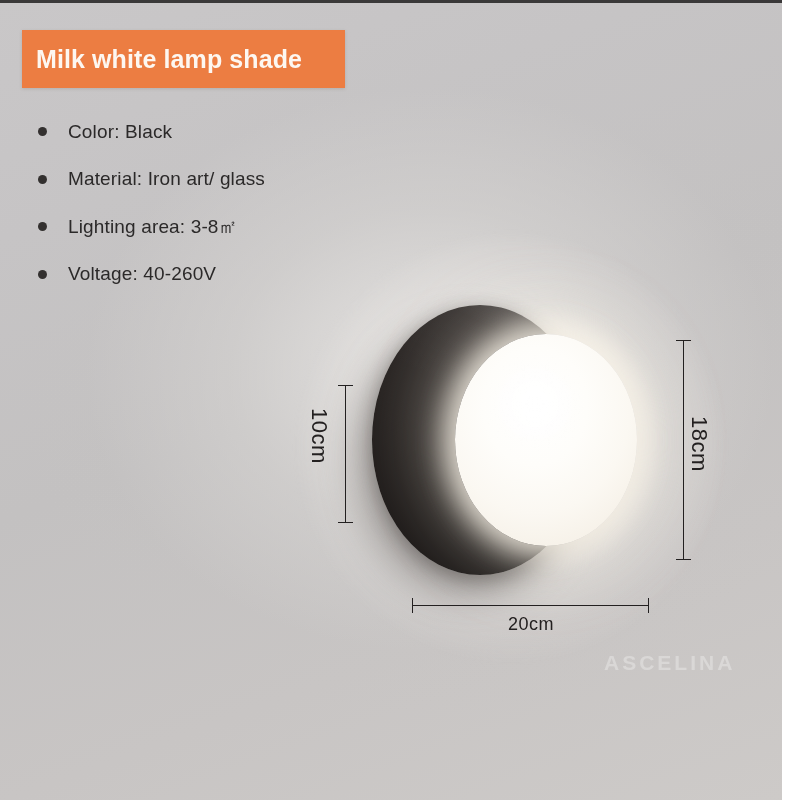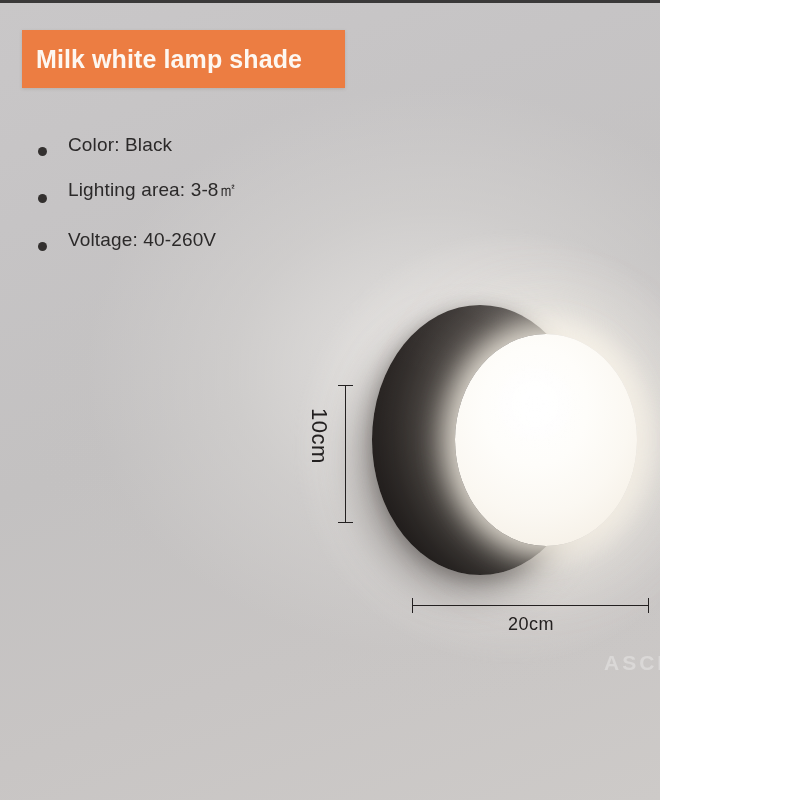--- a/index.html
+++ b/index.html
@@ -8,21 +8,21 @@
   }
   body {
     width: 794px;
     height: 800px;
     font-family: "Liberation Sans", sans-serif;
     overflow: hidden;
   }
 
   #stage {
     position: relative;
-    width: 660px;
+    width: 782px;
     height: 800px;
     overflow: hidden;
     background:
       radial-gradient(ellipse 520px 430px at 430px 370px,
                       rgba(232,230,228,0.92) 0%,
                       rgba(215,213,211,0.55) 38%,
                       rgba(198,196,195,0.12) 66%,
                       rgba(190,188,187,0) 80%),
       linear-gradient(160deg, #c9c7c8 0%, #c6c4c5 22%, #c3c1c1 48%, #c8c5c4 74%, #cdcac8 100%);
   }
@@ -56,21 +56,21 @@
   }
 
   
   #spec-list {
     position: absolute;
     left: 38px; top: 108px;
     width: 330px;
   }
   .spec-row {
     display: flex;
-    align-items: flex-end;
+    align-items: center;
     height: 47.5px;
   }
   .spec-bullet {
     width: 9px; height: 9px;
     border-radius: 50%;
     background: #33302f;
     flex: 0 0 auto;
     margin-right: 21px;
   }
   .spec-label {
@@ -216,20 +216,24 @@
   </div>
 
   <div id="spec-list">
 
     <div class="spec-row">
       <span class="spec-bullet"></span>
       <span class="spec-label">Color: Black</span>
     </div>
 
 
+    <div class="spec-row">
+      <span class="spec-bullet"></span>
+      <span class="spec-label">Material: Iron art/ glass</span>
+    </div>
 
 
     <div class="spec-row">
       <span class="spec-bullet"></span>
       <span class="spec-label">Lighting area: 3-8㎡</span>
     </div>
 
     <div class="spec-row">
       <span class="spec-bullet"></span>
       <span class="spec-label">Voltage: 40-260V</span>

